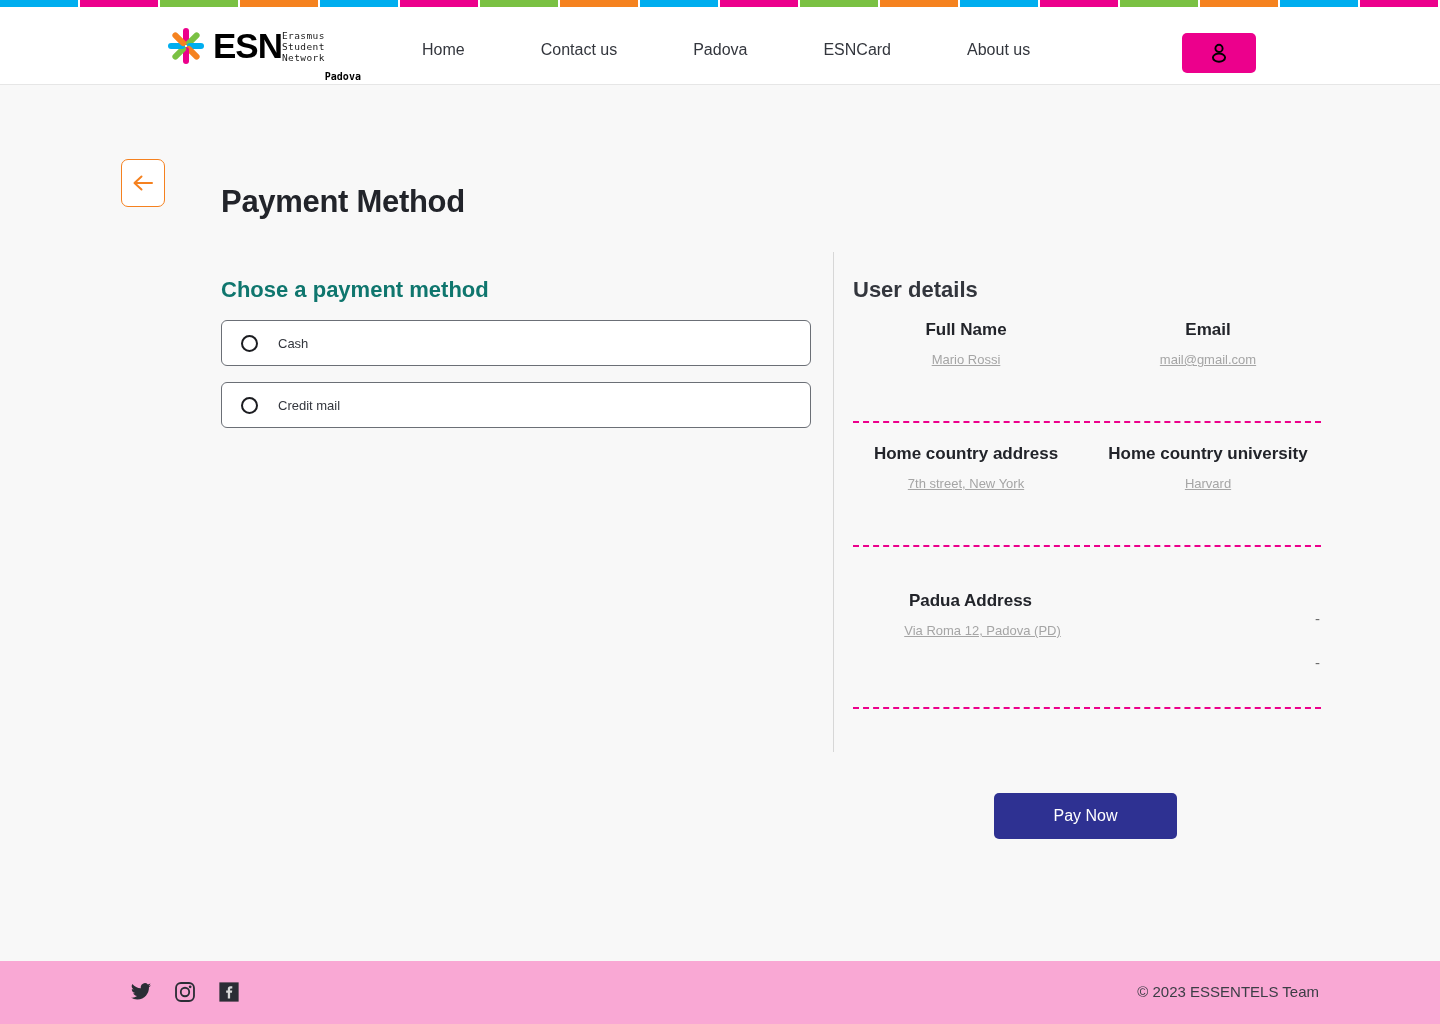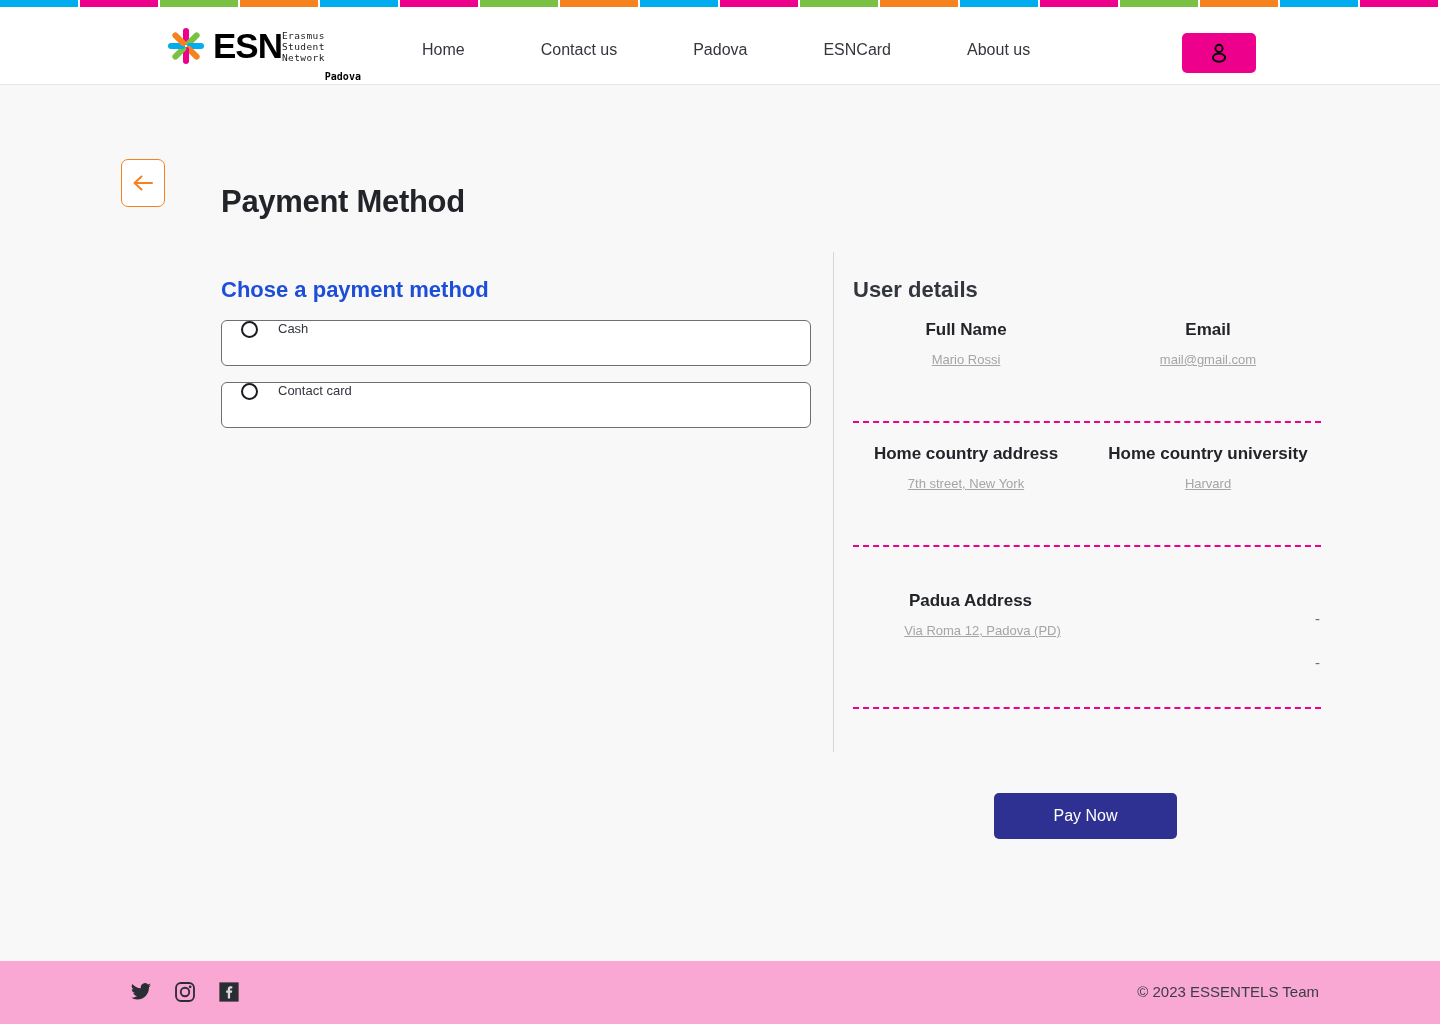--- a/index.html
+++ b/index.html
@@ -89,28 +89,28 @@
   }
   #page-title {
     position: absolute; left: 221px; top: 163px;
     font-size: 31px; font-weight: bold; color: #22242a;
     letter-spacing: -0.3px;
   }
 
   
   #pay-heading {
     position: absolute; left: 221px; top: 259px;
-    font-size: 22px; color: #1d4ed8;
+    font-size: 22px; color: #0f766e;
   }
   .pm-option {
     position: absolute; left: 221px;
     width: 590px; height: 46px;
     background: #ffffff;
     border: 1px solid #6b6f76; border-radius: 6px;
-    display: flex; align-items: flex-start;
+    display: flex; align-items: center;
     cursor: pointer;
   }
   #pm-0 { top: 320px; }
   #pm-1 { top: 382px; }
   .pm-radio {
     width: 17px; height: 17px; margin-left: 19px;
     border: 2px solid #1b1c20; border-radius: 50%;
     background: transparent; flex: 0 0 17px;
   }
   .pm-label {
@@ -255,21 +255,21 @@
 
 <h2 id="pay-heading">Chose a payment method</h2>
 
 <div class="pm-option" id="pm-0">
   <span class="pm-radio"></span>
   <span class="pm-label">Cash</span>
 </div>
 
 <div class="pm-option" id="pm-1">
   <span class="pm-radio"></span>
-  <span class="pm-label">Contact card</span>
+  <span class="pm-label">Credit mail</span>
 </div>
 
 <div id="col-divider"></div>
 
 <h2 id="ud-heading">User details</h2>
 
 <div class="ud-block" id="blk-0">
   <div class="ud-row">
     <div class="ud-field">
       <div class="ud-key">Full Name</div>

